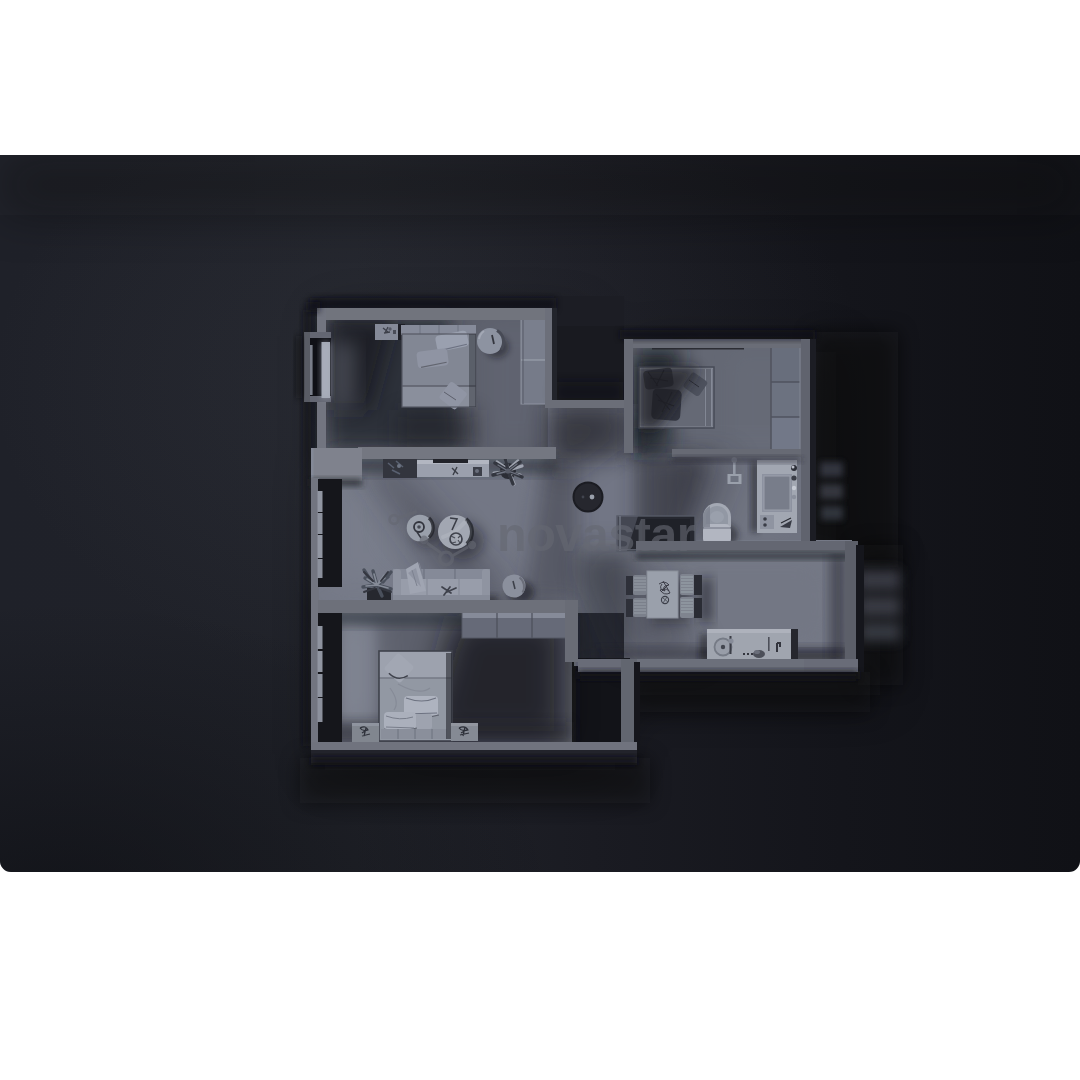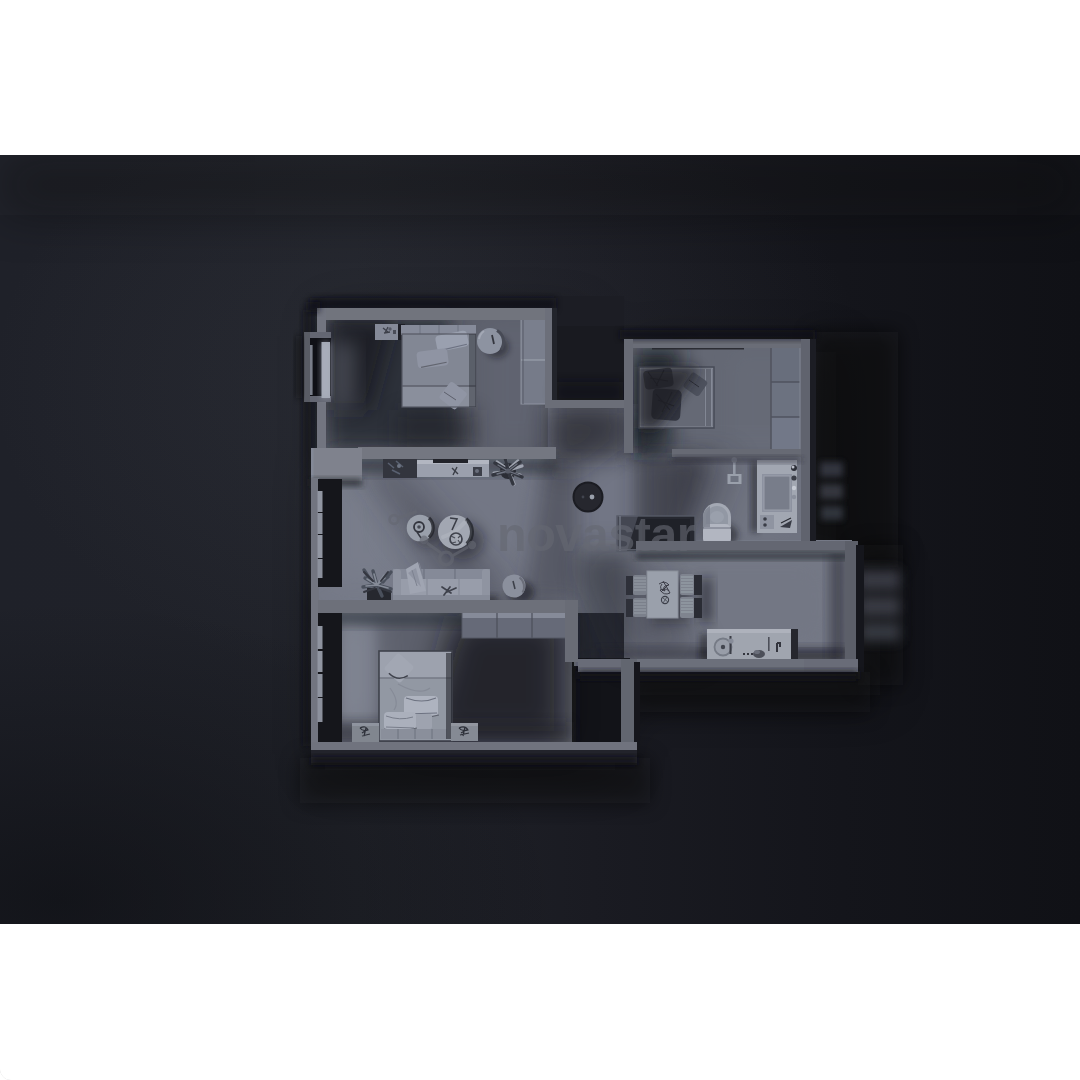--- a/index.html
+++ b/index.html
@@ -1,16 +1,16 @@
 <!DOCTYPE html>
 <html><head>
 <meta charset="utf-8">
 <style>
 html,body{margin:0;padding:0;background:#fff;}
-#stage{position:relative;width:1080px;height:1080px;overflow:hidden;background:#ffffff;
+#stage{position:relative;width:1080px;height:872px;overflow:hidden;background:#ffffff;
 font-family:"Liberation Sans", sans-serif;border-radius:11px;}
 svg{display:block}
 </style>
 </head>
 <body>
 <div id="stage">
 <svg width="1080" height="1080" viewBox="0 0 1080 1080">
 <defs>
 <filter id="b3" x="-50%" y="-50%" width="200%" height="200%">
           <feGaussianBlur stdDeviation="3"></feGaussianBlur>

